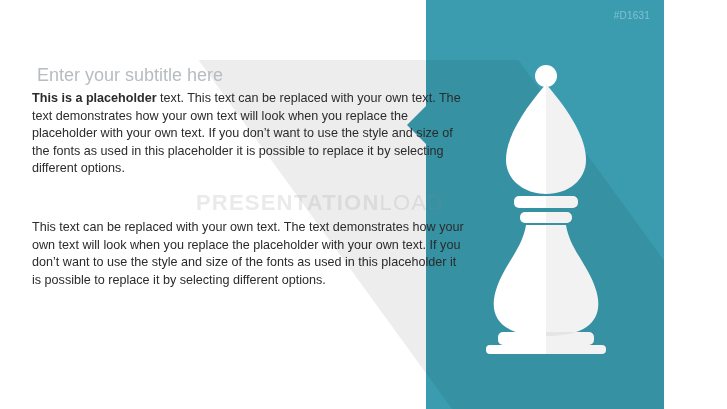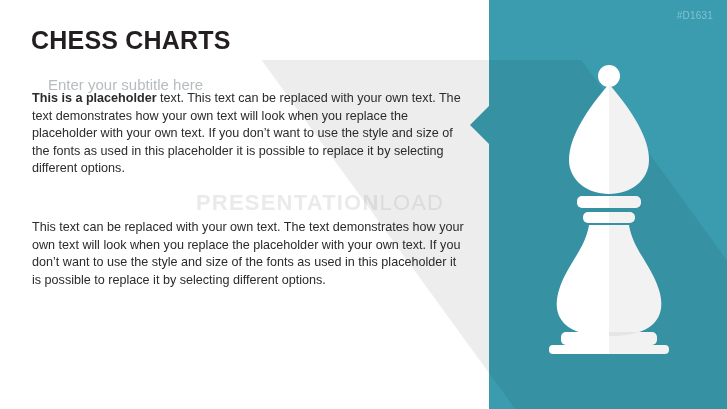--- a/index.html
+++ b/index.html
@@ -8,21 +8,21 @@
   }
   body {
     width: 727px;
     height: 409px;
     background: #ffffff;
     font-family: "Liberation Sans", sans-serif;
     overflow: hidden;
   }
   .slide {
     position: relative;
-    width: 727px;
+    width: 664px;
     height: 409px;
     background: #ffffff;
     overflow: hidden;
   }
   
   .panel {
     position: absolute;
     top: 0;
     right: 0;
     width: 238px;
@@ -82,23 +82,23 @@
     font-size: 25px;
     font-weight: bold;
     color: #231f20;
     letter-spacing: 0.2px;
     margin: 0;
   }
   .subtitle {
     position: absolute;
     left: 32px;
     top: 60px;
-    font-size: 15px;
+    font-size: 18px;
     color: #b6bcbf;
-    margin: 16px;
+    margin: 5px;
     text-align: center;
   }
   .body-block {
     position: absolute;
     left: 32px;
     width: 433px;
     font-size: 12.6px;
     line-height: 17.6px;
     color: #2b2b2b;
   }
@@ -154,21 +154,20 @@
         <rect x="98" y="132" width="32" height="12"></rect>
         <rect x="98" y="148" width="26" height="11"></rect>
         <path d="M98 161 L118 161 C 122 186, 140 200, 148 226 C 156 252, 144 272, 98 272 Z"></path>
         <rect x="98" y="268" width="48" height="13"></rect>
         <rect x="98" y="281" width="60" height="9"></rect>
       </g>
     </svg>
   </div>
 
   <div class="content">
-    <h1 class="title">CHESS CHARTS</h1>
     <p class="subtitle">Enter your subtitle here</p>
 
     <div class="body-block para-2">This text can be replaced with your own text. The text demonstrates how your own text will look when you replace the placeholder with your own text. If you don’t want to use the style and size of the fonts as used in this placeholder it is possible to replace it by selecting different options.</div>
 
     <div class="body-block para-1">
       <span class="lead">This is a placeholder</span><span> text. This text can be replaced with your own text. The text demonstrates how your own text will look when you replace the placeholder with your own text. If you don’t want to use the style and size of the fonts as used in this placeholder it is possible to replace it by selecting different options.</span>
     </div>
   </div>
 
   <div class="watermark">

